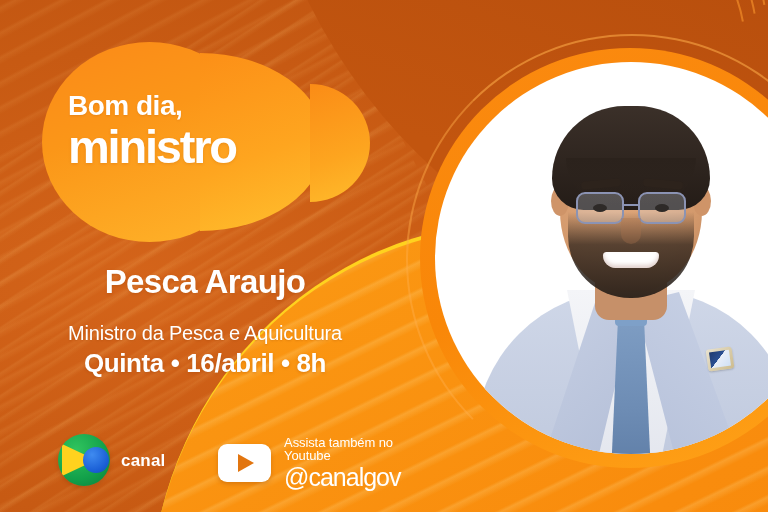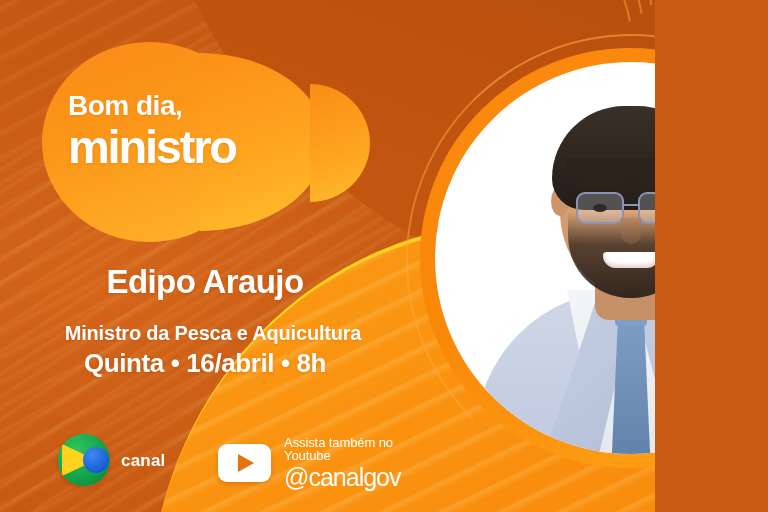--- a/index.html
+++ b/index.html
@@ -4,21 +4,21 @@
 <style>
   * { margin:0; padding:0; box-sizing:border-box; }
   html,body { width:768px; height:512px; overflow:hidden; }
   body {
     font-family:"Liberation Sans", sans-serif;
     background:#c85a12;
   }
 
   #stage {
     position:relative;
-    width:655px; height:512px;
+    width:768px; height:512px;
     overflow:hidden;
     background:
       radial-gradient(120% 100% at 18% 55%, #d4641a 0%, #c75a13 45%, #b94f0f 100%);
   }
 
   
   .stripes-left {
     position:absolute; left:-120px; top:-60px;
     width:560px; height:680px;
     transform:rotate(-28deg);
@@ -121,22 +121,22 @@
     text-shadow:0 1px 3px rgba(150,60,0,.18);
   }
 
   
   .name {
     position:absolute; left:0; top:263px; width:410px; text-align:center;
     color:#fff; font-size:33px; font-weight:700; letter-spacing:-0.6px;
     text-shadow:0 1px 3px rgba(130,55,0,.25);
   }
   .role {
-    position:absolute; left:8px; top:322px; width:410px; text-align:center;
-    color:#fff; font-size:20px; font-weight:700; letter-spacing:-.2px;
+    position:absolute; left:0; top:322px; width:410px; text-align:center;
+    color:#fff; font-size:20px; font-weight:400; letter-spacing:-.2px;
     text-shadow:0 1px 2px rgba(130,55,0,.22);
   }
   .when {
     position:absolute; left:0; top:348px; width:410px; text-align:center;
     color:#fff; font-size:26px; font-weight:700; letter-spacing:-.4px;
     text-shadow:0 1px 3px rgba(130,55,0,.25);
   }
 
   
   .footer { position:absolute; left:0; bottom:18px; width:440px; height:64px; }
@@ -317,21 +317,21 @@
   <div class="logo-mark">
     <div class="lm-blob"></div>
     <div class="lm-d1"></div>
     <div class="lm-d2"></div>
     <div class="lm-text">
       <div class="lm-line1">Bom dia,</div>
       <div class="lm-line2">ministro</div>
     </div>
   </div>
 
-  <div class="name">Edipo Araujo</div>
+  <div class="name">Pesca Araujo</div>
   <div class="role">Ministro da Pesca e Aquicultura</div>
   <div class="when">Quinta • 16/abril • 8h</div>
 
   <div class="footer">
 
     <div class="canalgov">
       <div class="emblem">
         <div class="chev"></div>
         <div class="ball"></div>
       </div>

